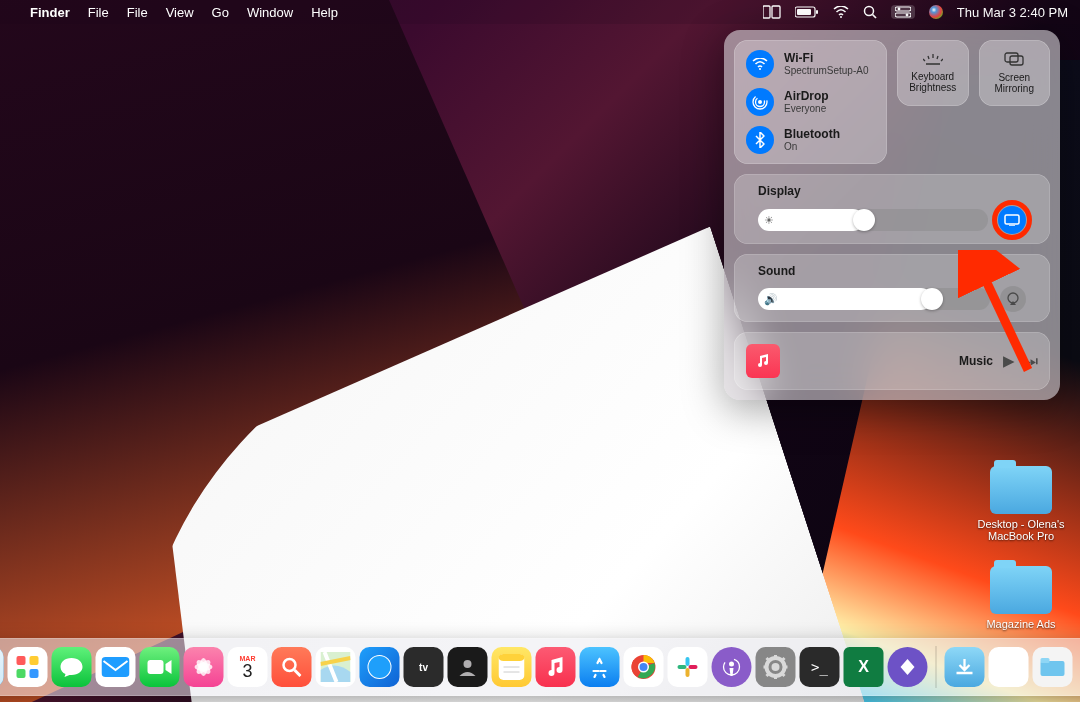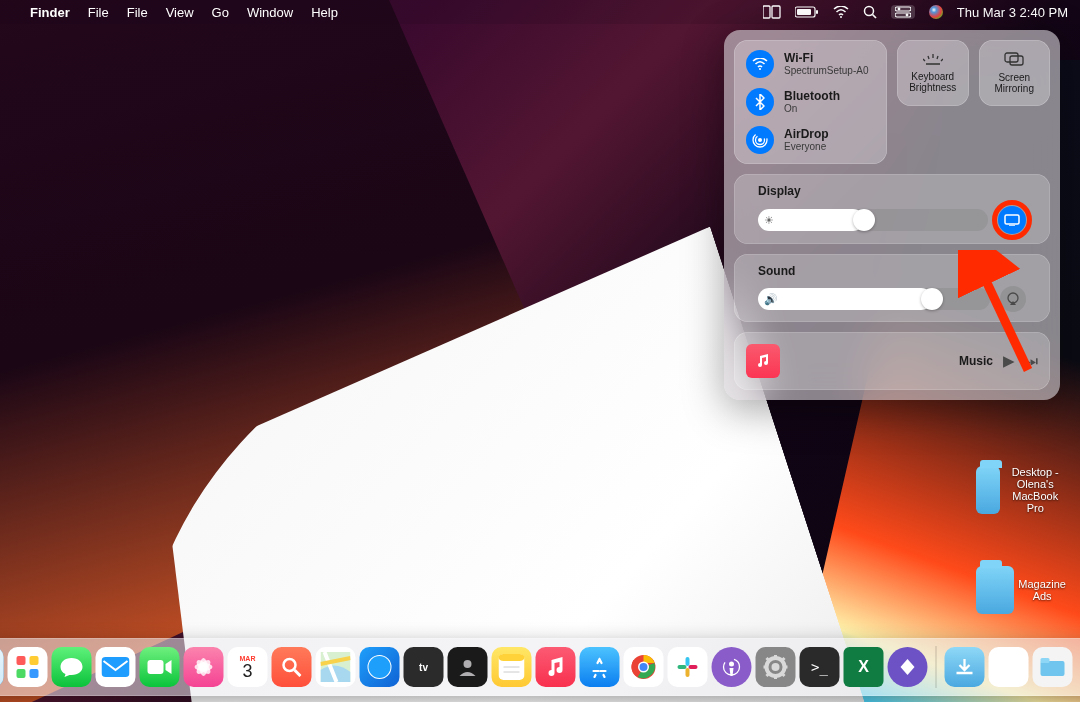--- a/index.html
+++ b/index.html
@@ -87,21 +87,21 @@
 .airplay-btn{width:26px;height:26px;border-radius:50%;background:rgba(120,120,120,0.35);display:flex;align-items:center;justify-content:center;}
 .cc-music{grid-column:1/3;display:flex;align-items:center;gap:10px;background:rgba(255,255,255,0.22);border-radius:14px;padding:12px;box-shadow: inset 0 0 0 0.5px rgba(255,255,255,0.30);}
 .music-art{width:34px;height:34px;border-radius:6px;background:linear-gradient(180deg,#fa5a6e,#fb3553);display:flex;align-items:center;justify-content:center;color:#fff;}
 .cc-music-title{font-size:12px;font-weight:600;color:#1a1a1a;flex:1;text-align:right;}
 .media-ctrl{display:flex;gap:10px;color:#4a4a4a;font-size:15px;}
 
 
 .arrow{position:absolute; z-index:7; pointer-events:none;}
 
 
-.desk-icon{position:absolute;display:flex;flex-direction:row;align-items:center;gap:4px;color:#fff;font-size:11px;font-weight:500;text-shadow:0 1px 2px rgba(0,0,0,0.7);width:90px;text-align:center;z-index:3;}
+.desk-icon{position:absolute;display:flex;flex-direction:column;align-items:center;gap:4px;color:#fff;font-size:11px;font-weight:500;text-shadow:0 1px 2px rgba(0,0,0,0.7);width:90px;text-align:center;z-index:3;}
 .folder{width:62px;height:48px;border-radius:6px;background:linear-gradient(180deg,#7fd4f7,#4aa8e0);position:relative;}
 .folder:before{content:"";position:absolute;top:-6px;left:4px;width:22px;height:8px;background:#7fd4f7;border-radius:3px 3px 0 0;}
 
 
 .dock{
   position:absolute;left:50%;bottom:6px;transform:translateX(-50%);
   height:58px;background:rgba(235,235,240,0.55);border-radius:16px;
   display:flex;align-items:center;padding:0 10px;gap:4px;z-index:5;
   box-shadow:0 6px 20px rgba(0,0,0,0.35), inset 0 0 0 0.5px rgba(255,255,255,0.4);
 }
@@ -186,40 +186,40 @@
                 <circle cx="8" cy="11" r="1" fill="#fff"></circle>
               </svg>
           </div>
           <div>
             <div class="cc-label">Wi-Fi</div>
             <div class="cc-sub">SpectrumSetup-A0</div>
           </div>
         </div>
         <div class="cc-row">
           <div class="cc-badge">
-             <svg width="10" height="16" viewBox="0 0 10 16">
-                <path d="M5 0 V16 L9 12 L1 4 M5 0 L9 4 L1 12" fill="none" stroke="#fff" stroke-width="1.5" stroke-linejoin="round"></path>
-              </svg>
-          </div>
-          <div>
-            <div class="cc-label">Bluetooth</div>
-            <div class="cc-sub">On</div>
-          </div>
-        </div>
-        <div class="cc-row">
-          <div class="cc-badge">
             <svg width="16" height="16" viewBox="0 0 16 16">
                 <circle cx="8" cy="8" r="2" fill="#fff"></circle>
                 <circle cx="8" cy="8" r="4.5" fill="none" stroke="#fff" stroke-width="1.3" stroke-dasharray="18 8"></circle>
                 <circle cx="8" cy="8" r="7" fill="none" stroke="#fff" stroke-width="1.3" stroke-dasharray="28 14"></circle>
               </svg>
           </div>
           <div>
             <div class="cc-label">AirDrop</div>
             <div class="cc-sub">Everyone</div>
+          </div>
+        </div>
+        <div class="cc-row">
+          <div class="cc-badge">
+             <svg width="10" height="16" viewBox="0 0 10 16">
+                <path d="M5 0 V16 L9 12 L1 4 M5 0 L9 4 L1 12" fill="none" stroke="#fff" stroke-width="1.5" stroke-linejoin="round"></path>
+              </svg>
+          </div>
+          <div>
+            <div class="cc-label">Bluetooth</div>
+            <div class="cc-sub">On</div>
           </div>
         </div>
       </div>
 
       <div style="display:flex;flex-direction:column;gap:10px;">
         <div class="cc-square-grid">
           <div class="cc-square">
             <span>
               <svg width="20" height="12" viewBox="0 0 20 12">
                   <path d="M3 11 H17 M2 8 L0 6 M18 8 L20 6 M6 6 L5 3 M14 6 L15 3 M10 5 V1" stroke="#333" stroke-width="1.3" fill="none"></path>

